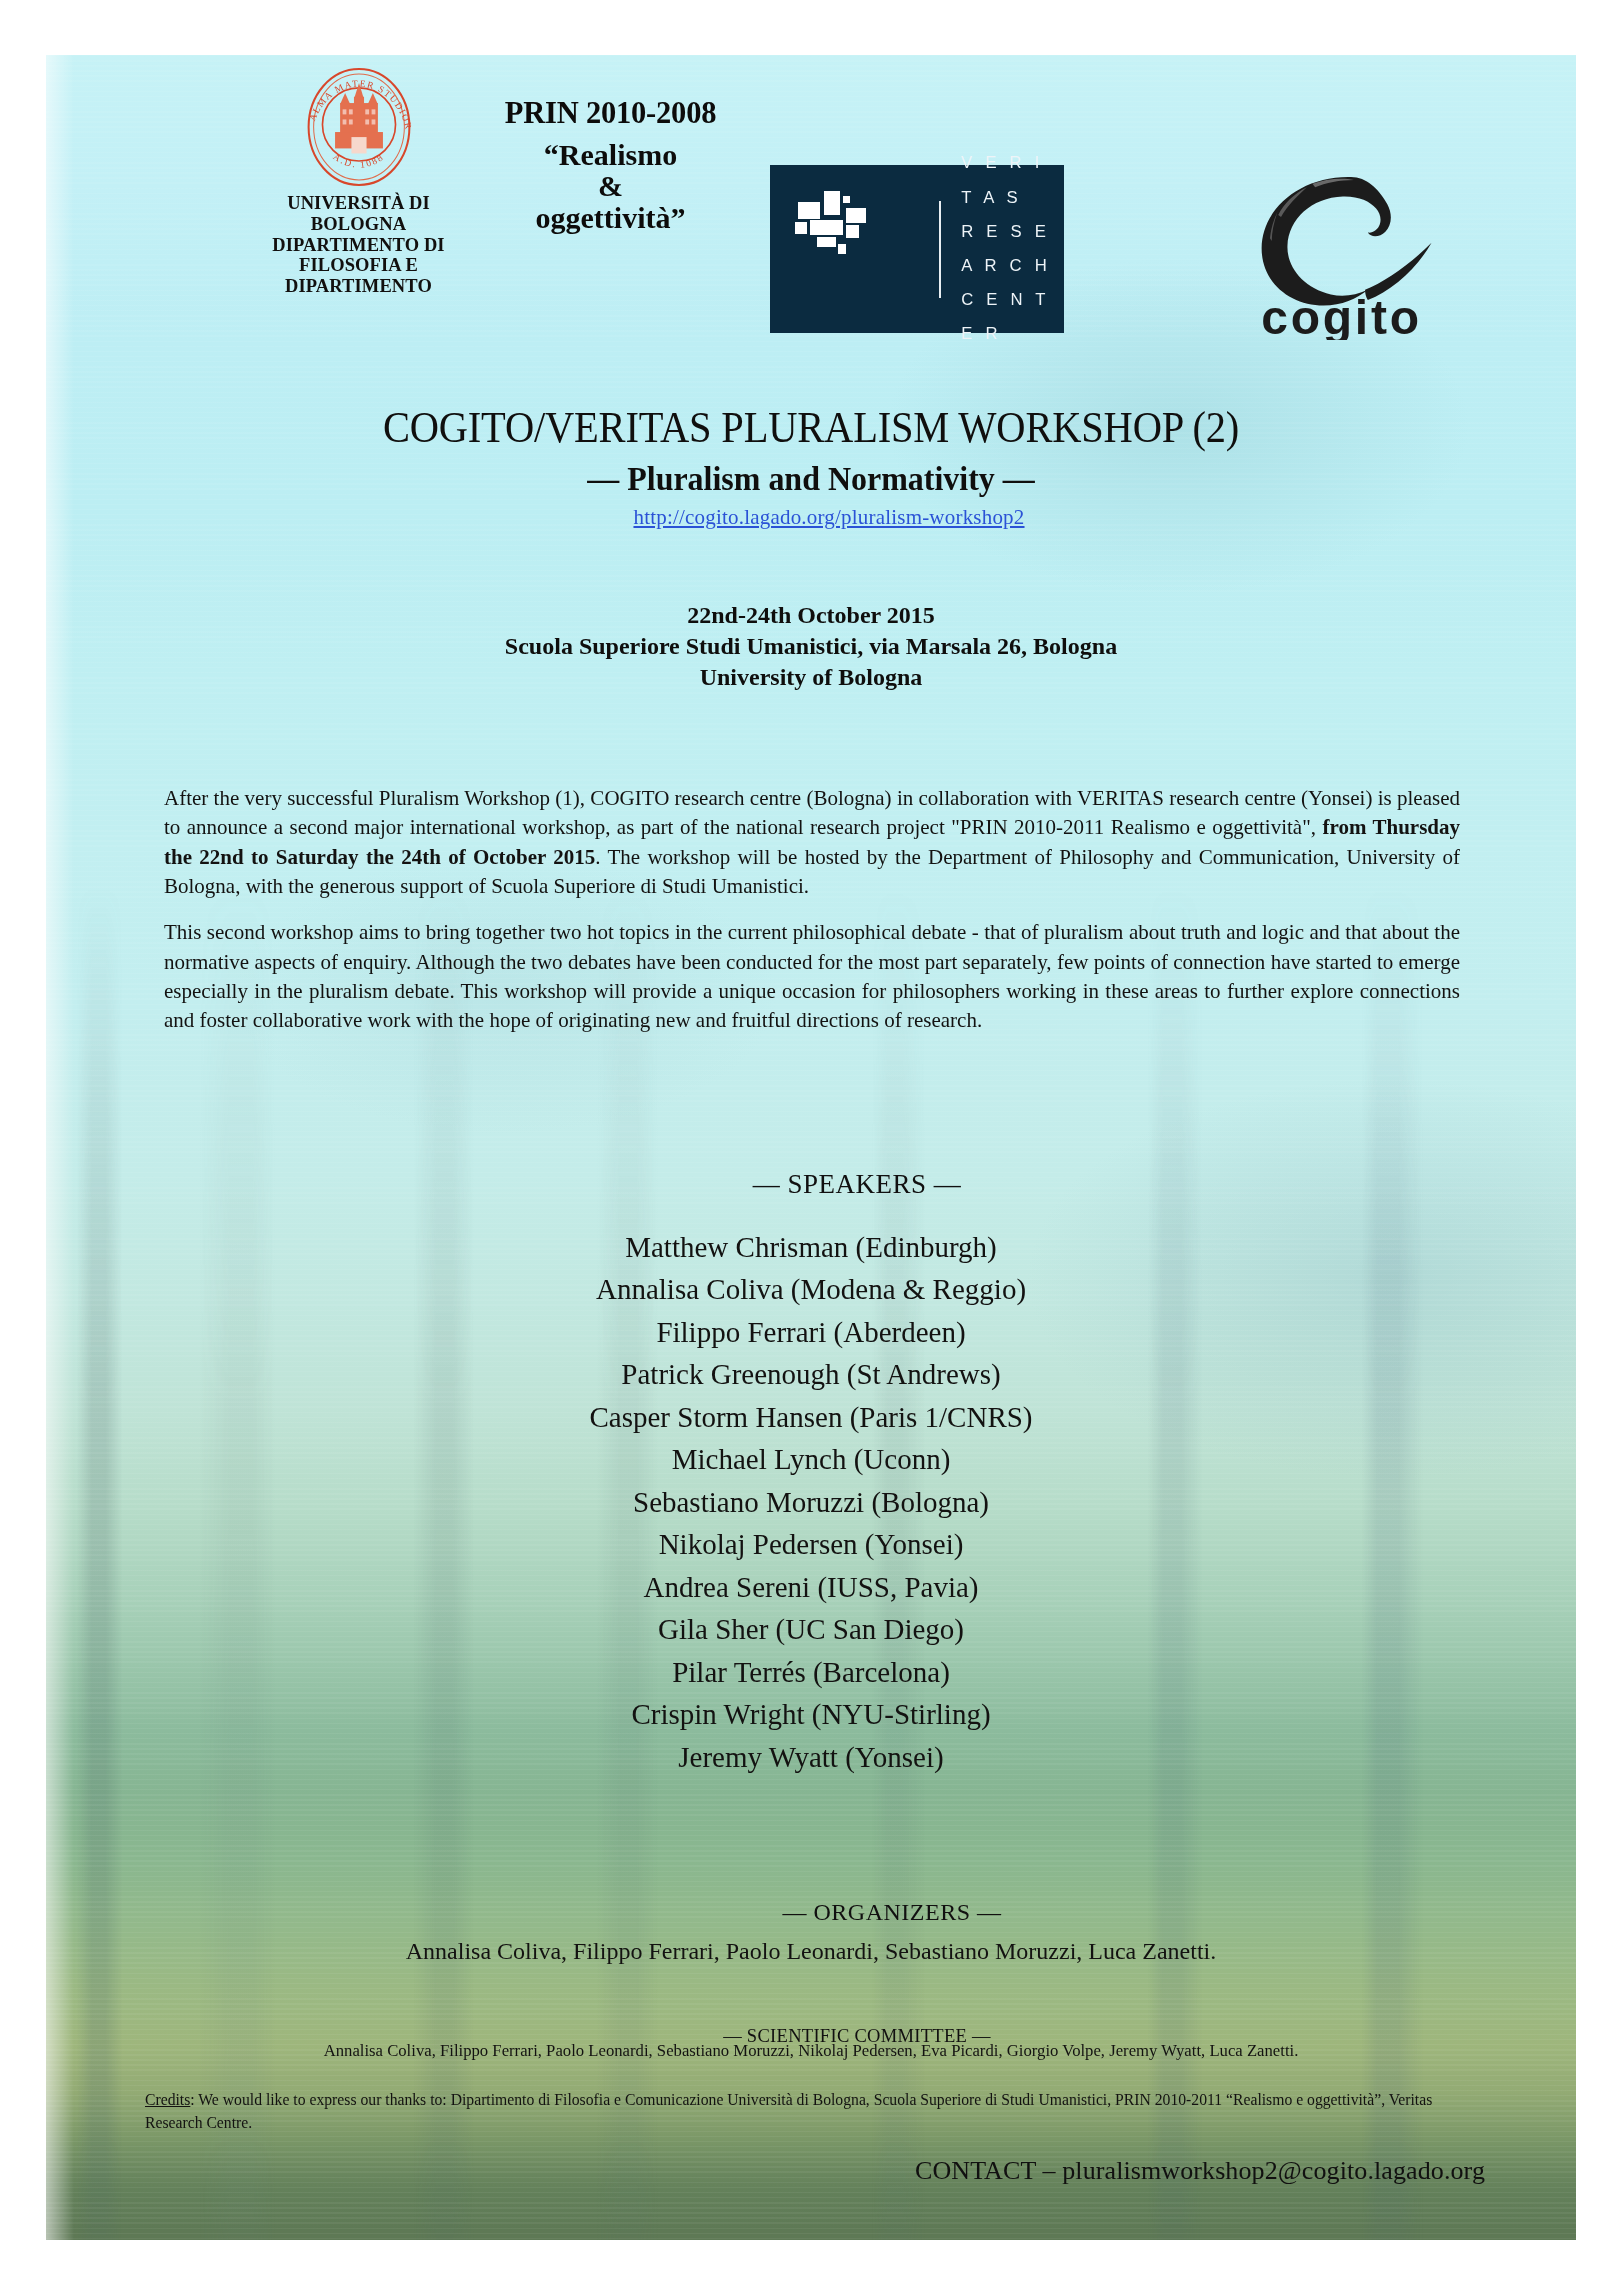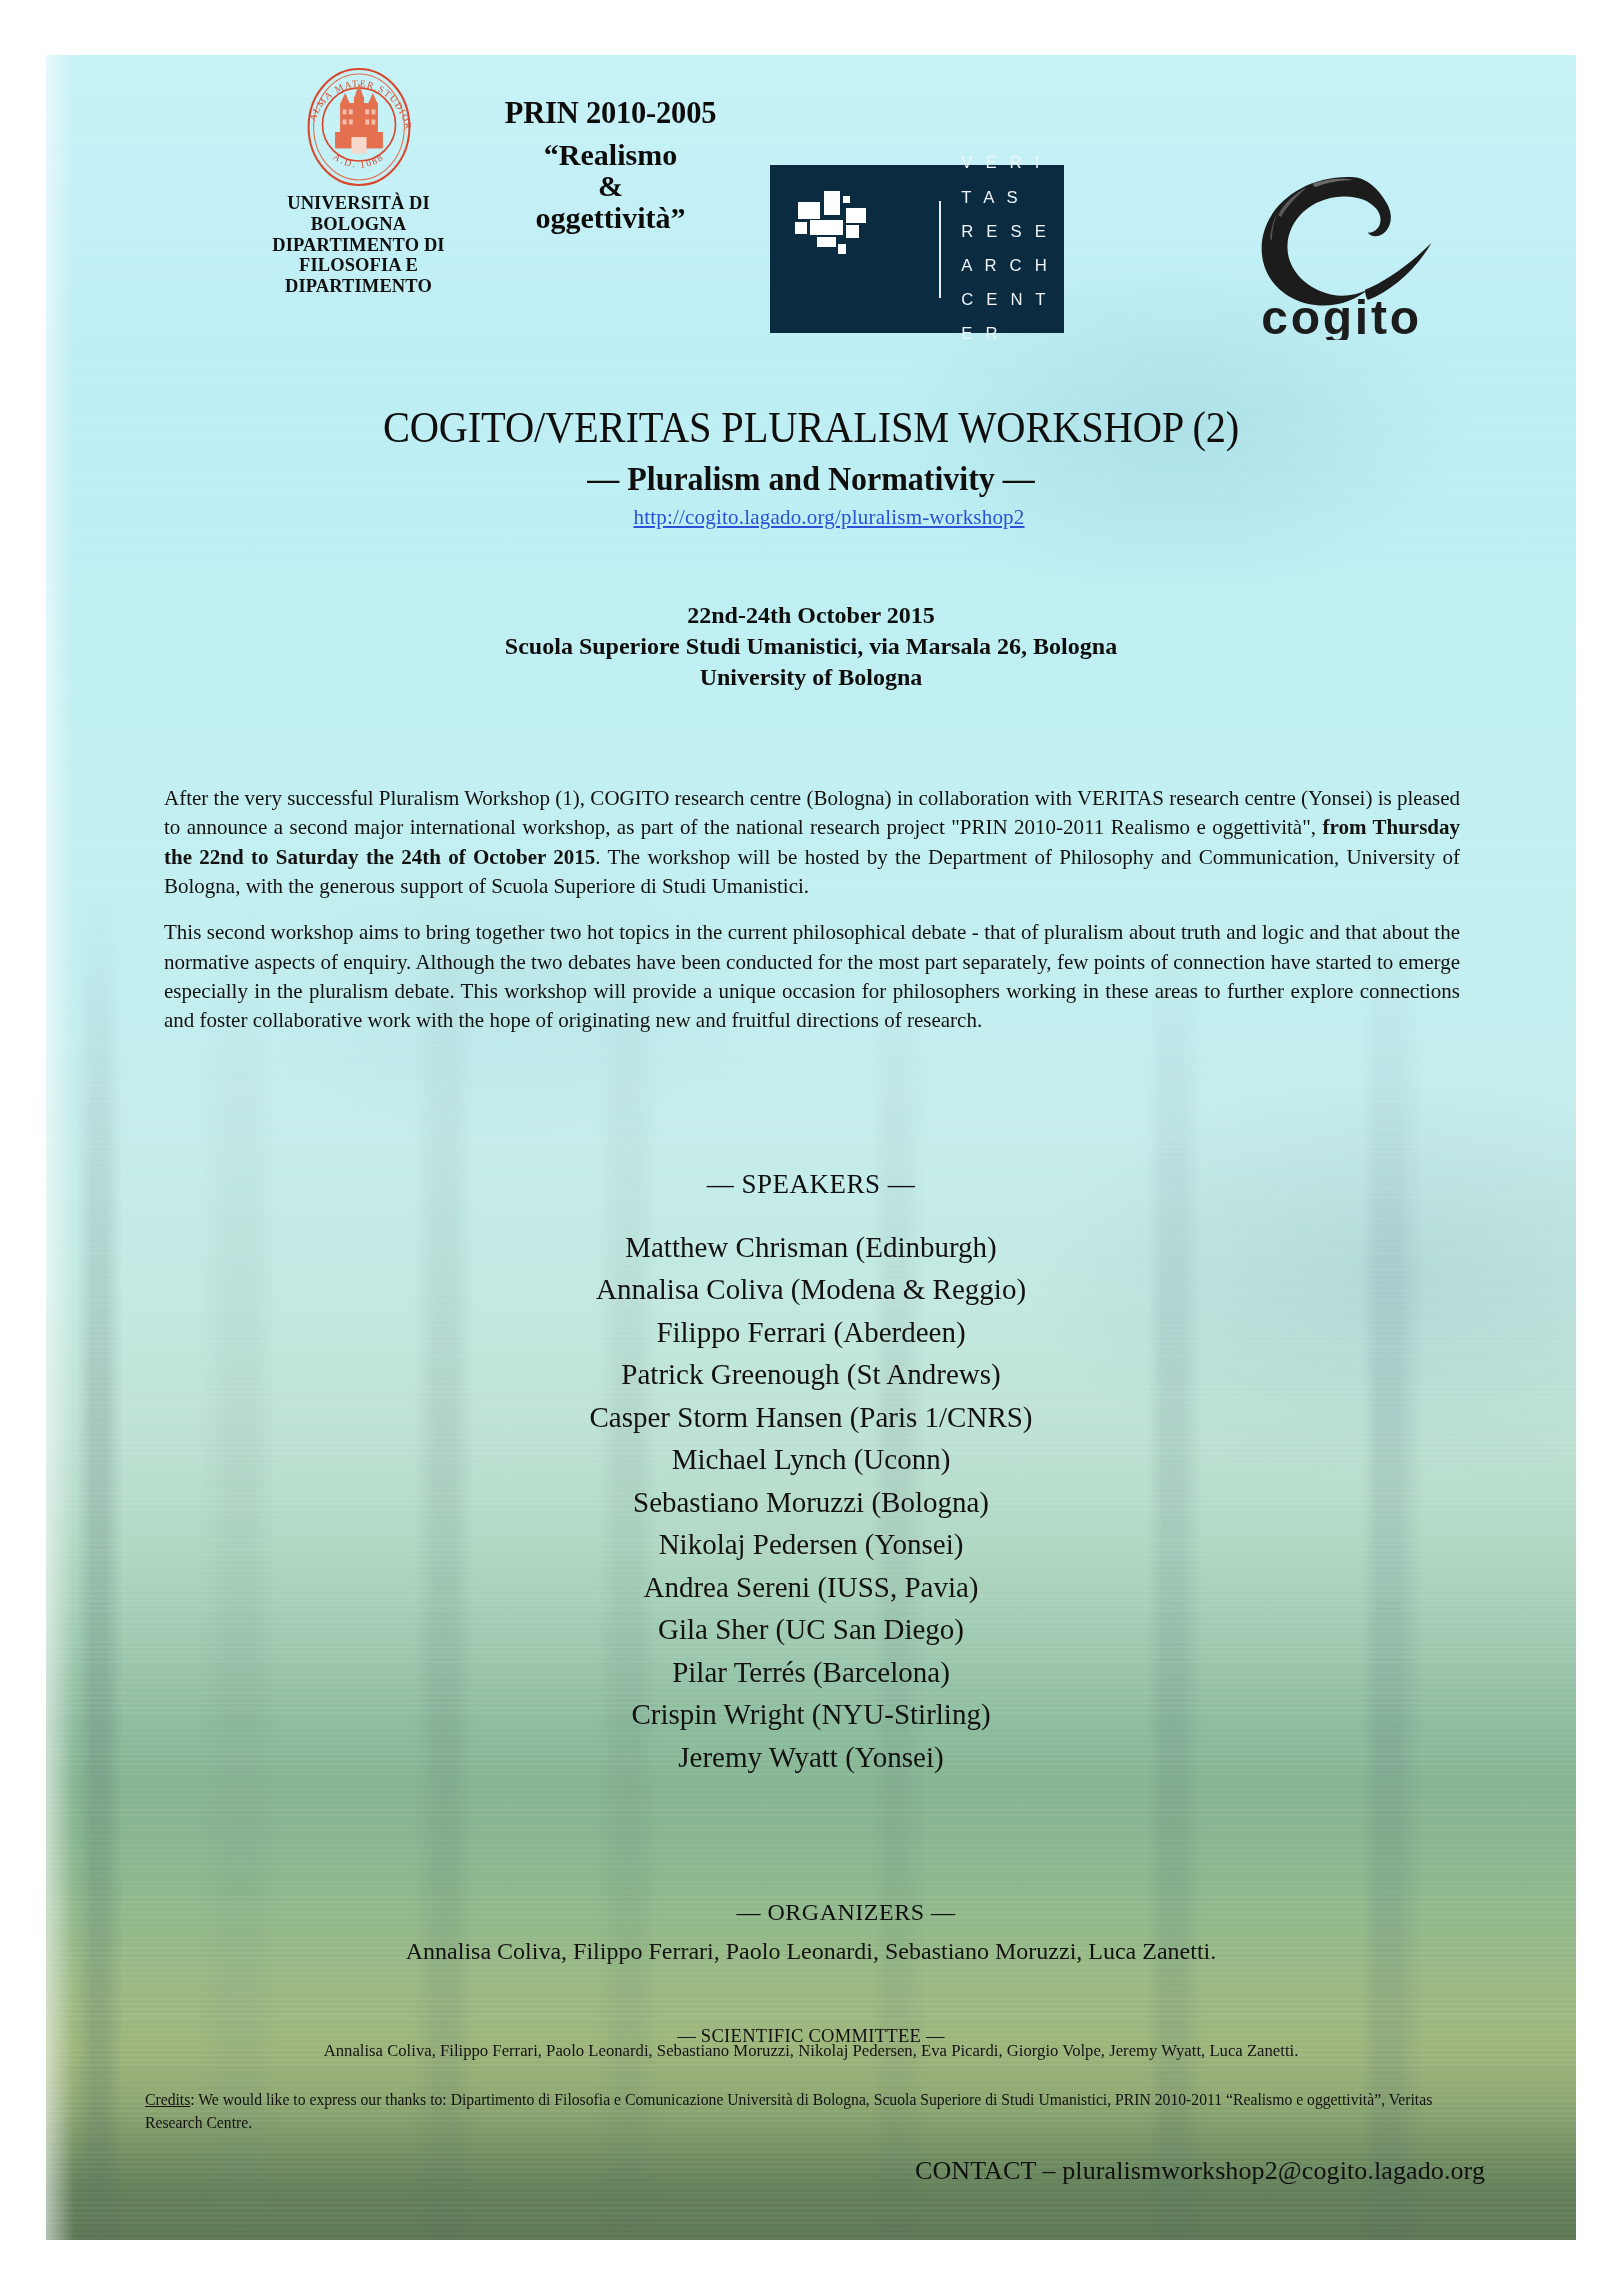--- a/index.html
+++ b/index.html
@@ -116,21 +116,21 @@
   .dateblock{position:absolute;left:0;top:545px;width:100%;text-align:center;color:#0f0e0d;
              font-weight:bold;font-family:"Liberation Serif",serif;font-size:24px;line-height:1.30;}
 
   
   .body-text{position:absolute;left:118px;top:729px;width:1296px;color:#131211;
              font-family:"Liberation Serif",serif;font-size:21px;line-height:1.40;text-align:justify;}
   .body-text p{margin:0 0 16.7px 0;}
   .body-text b{font-weight:bold;}
 
   
-  .sec-head{text-align:center;font-family:"Liberation Serif",serif;color:#111010;}
+  .sec-head{text-align:center;font-family:"Liberation Serif",serif;color:#111010;padding-left:46px;}
   .speakers-head{position:absolute;left:0;top:1114px;width:100%;font-size:27px;letter-spacing:0.5px;}
   .speakers-list{position:absolute;left:0;top:1171px;width:100%;text-align:center;color:#131211;
                  font-family:"Liberation Serif",serif;font-size:29px;line-height:1.465;}
 
   
   .org-head{position:absolute;left:0;top:1844px;width:100%;font-size:24px;letter-spacing:0.5px;margin-left:35px;}
   .org-list{position:absolute;left:0;top:1881px;width:100%;text-align:center;color:#131211;
             font-family:"Liberation Serif",serif;font-size:24px;line-height:1.3;}
 
   .sci-head{position:absolute;left:0;top:1971px;width:100%;font-size:18.5px;letter-spacing:0.3px;}
@@ -199,21 +199,21 @@
           <div class="unibo-lines">
             <div>UNIVERSITÀ DI</div>
             <div>BOLOGNA</div>
             <div>DIPARTIMENTO DI</div>
             <div>FILOSOFIA E</div>
             <div>DIPARTIMENTO</div>
           </div>
         </div>
 
         <div class="prin">
-          <div class="l1">PRIN 2010-2005</div>
+          <div class="l1">PRIN 2010-2008</div>
           <div class="l2">“Realismo</div>
           <div class="l3">&amp;</div>
           <div class="l4">oggettività”</div>
         </div>
 
         <div class="veritas">
           <div class="v-marks">
             <i style="left:29px;  top:0px;   width:15.7px; height:24px;"></i>
             <i style="left:48px; top:4.6px;  width:7px; height:7px;"></i>
             <i style="left:2.3px;   top:11px;  width:22px; height:16.7px;"></i>

